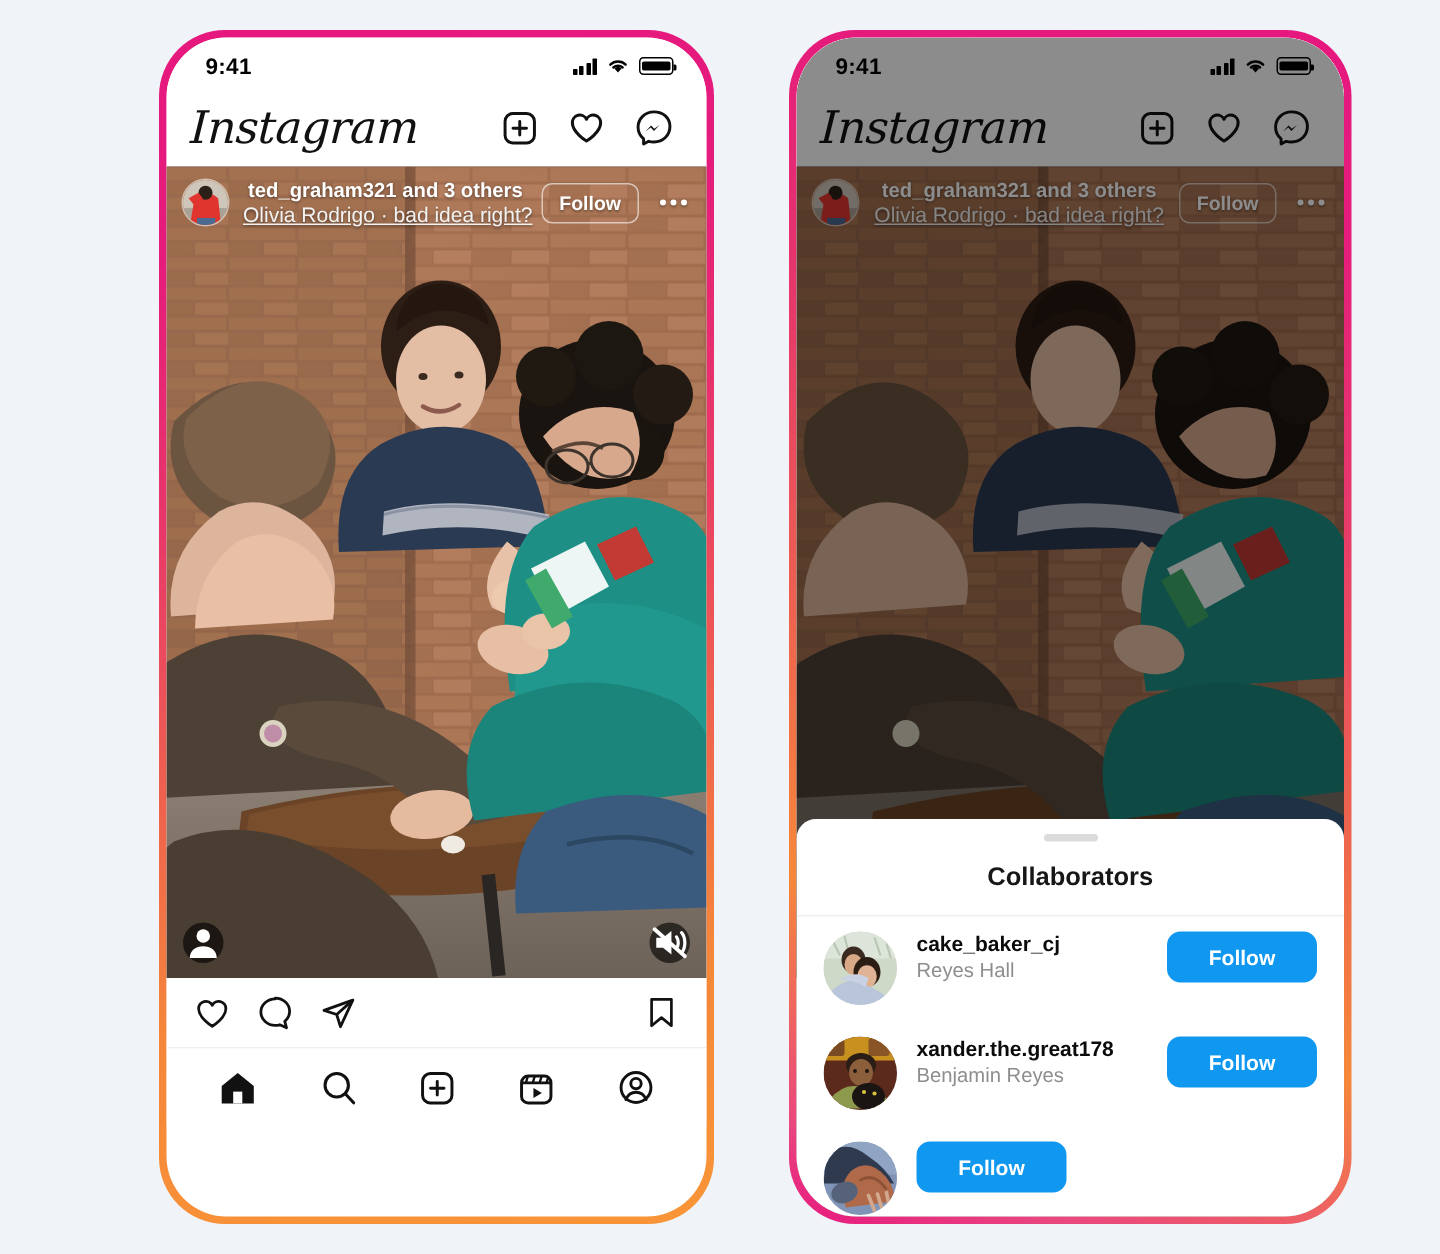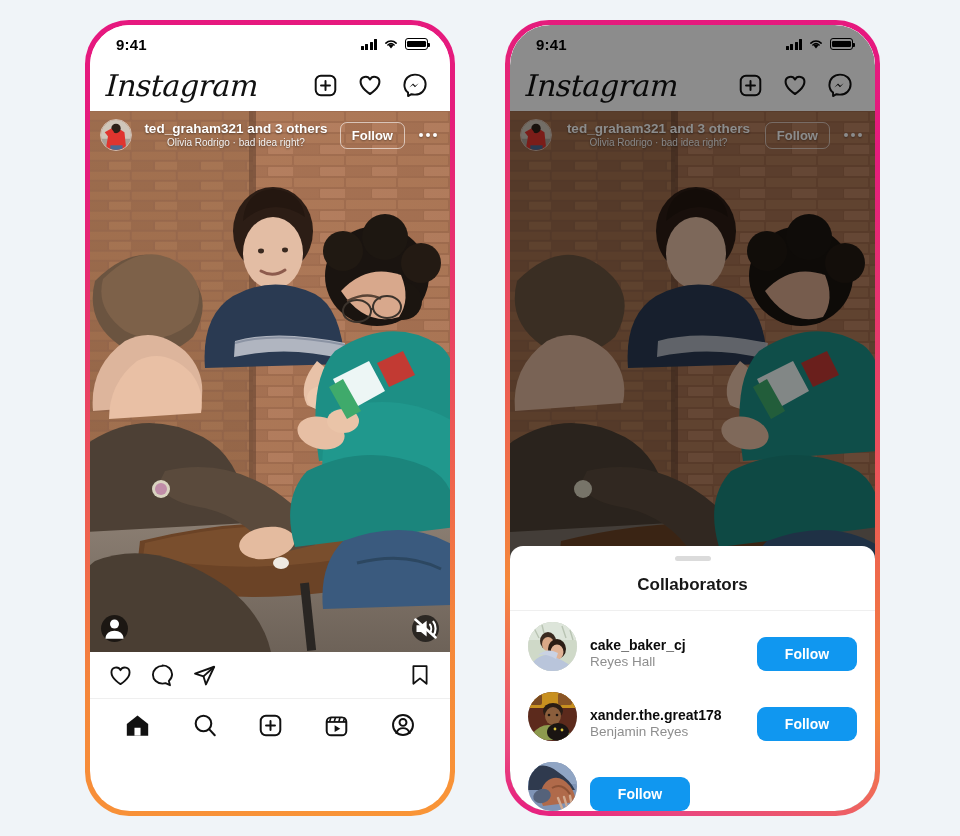--- a/index.html
+++ b/index.html
@@ -6,20 +6,21 @@
   html, body {
     width: 960px; height: 836px;
     font-family: "Liberation Sans", sans-serif;
     background: #eef2f6;
     overflow: hidden;
   }
   .canvas {
     position: relative;
     width: 776px; height: 836px;
     background: #eef2f6;
+    margin-left: 21px;
   }
   .bg-card {
     position: absolute;
     left: -40px; top: -40px;
     width: 1040px; height: 916px;
     background: #f0f4f8;
     border-radius: 60px;
   }
 
   
@@ -120,23 +121,24 @@
     position: relative;
   }
   .avatar svg { width:100%; height:100%; display:block; }
   .ph-meta { flex: 1; min-width: 0; line-height: 1.15; }
   .ph-name {
     font-size: 13.5px; font-weight: bold; color: #fff;
     text-shadow: 0 1px 2px rgba(0,0,0,0.45);
     white-space: nowrap;
   }
   .ph-sub {
-    font-size: 10px; color: #f2f2f2;
+    font-size: 14px; color: #f2f2f2;
     text-shadow: 0 1px 2px rgba(0,0,0,0.45);
     white-space: nowrap;
+    text-decoration: underline;
   }
   .follow-ghost {
     font-size: 13px; font-weight: bold; color: #fff;
     border: 1px solid rgba(255,255,255,0.6);
     border-radius: 7px;
     padding: 5px 11px;
     text-shadow: 0 1px 2px rgba(0,0,0,0.4);
     flex: none;
   }
   .dots {
@@ -202,21 +204,21 @@
     background: #dbdbdb;
     margin: 10px auto 0 auto;
   }
   .sheet-title {
     text-align: center;
     font-size: 17px; font-weight: bold; color: #171717;
     padding: 14px 0 15px 0;
     border-bottom: 1px solid #efefef;
   }
   .collab-row {
-    display: flex; align-items: flex-end;
+    display: flex; align-items: flex-start;
     gap: 13px;
     padding: 10px 18px 10px 18px;
     height: 70px;
   }
   .collab-av {
     width: 49px; height: 49px; border-radius: 50%;
     overflow: hidden; flex: none; background: #ddd;
   }
   .collab-av svg { width: 100%; height: 100%; display: block; }
   .collab-text { flex: 1; min-width: 0; line-height: 1.25; }

